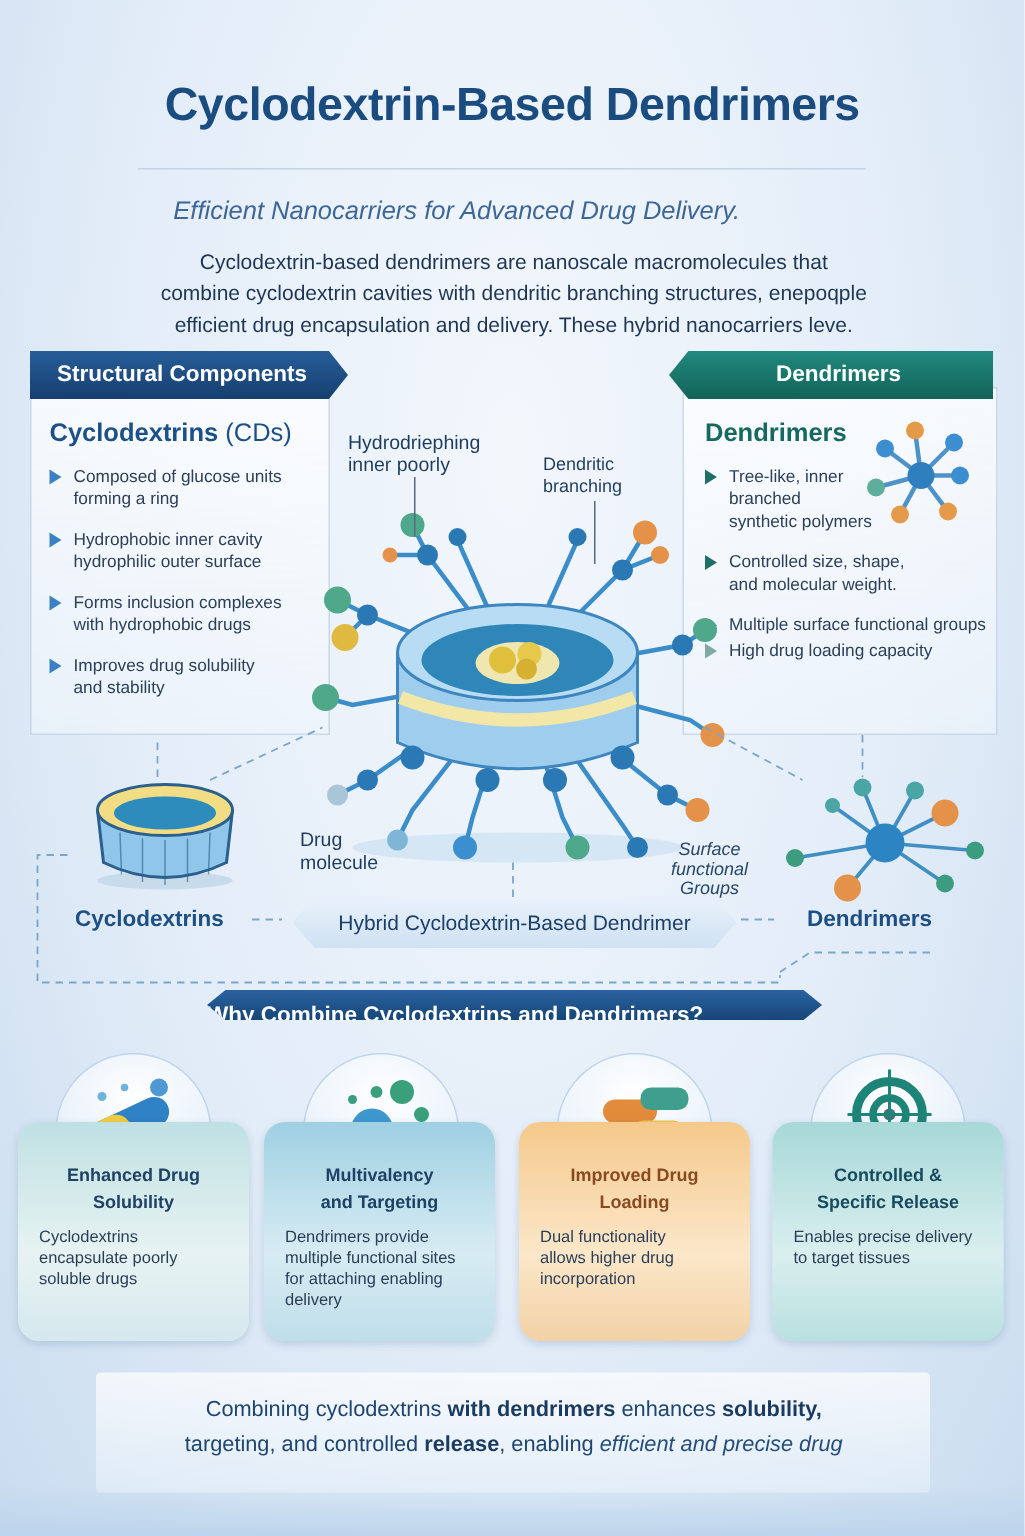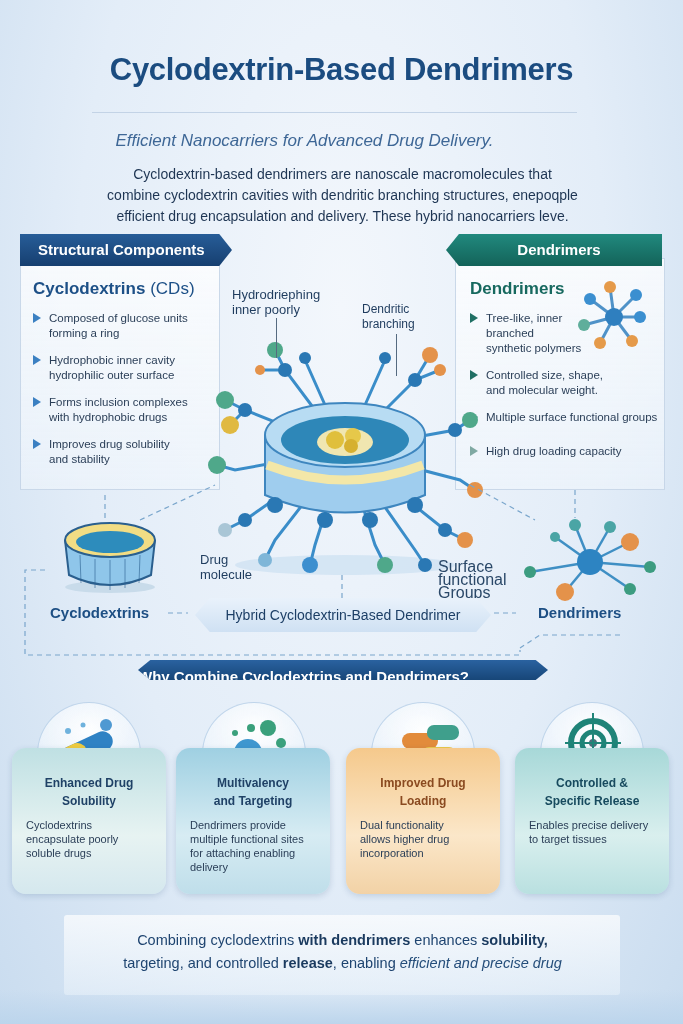--- a/index.html
+++ b/index.html
@@ -61,21 +61,21 @@
   .bullets li .tri {
     position: absolute; left: 0; top: 2px; width: 0; height: 0;
     border-top: 5px solid transparent; border-bottom: 5px solid transparent;
     border-left: 8px solid #3b80c2;
   }
   .bullets.teal li .tri { border-left-color: #1f6f64; }
   .bullets.teal li.dim .tri { border-left-color: #7fa9a3; }
 
   
   .diag-label { font-size: 13px; color: #1f3c5e; line-height: 15px; text-align: left; }
-  .diag-label.small { font-size: 16px; line-height: 13px; color: #2a4868; text-align: left; }
+  .diag-label.small { font-size: 12px; line-height: 13px; color: #2a4868; text-align: center; font-style: italic; }
 
   
   .hybrid-bar {
     top: 598px; left: 195px; width: 296px; height: 34px;
     background: linear-gradient(180deg, #e9f2fb, #cfe1f3);
     clip-path: polygon(5% 0, 95% 0, 100% 50%, 95% 100%, 5% 100%, 0 50%);
     text-align: center; line-height: 34px; font-size: 14px; color: #1d3f66;
   }
   .flow-label { font-size: 15px; color: #1d4f84; font-weight: bold; }
 
@@ -154,21 +154,21 @@
   </div>
 </div>
 <div class="abs ribbon-left">Structural Components</div>
 
 <div class="abs panel panel-right">
   <div style="position:absolute; top:20px; left:14px; width:195px;">
     <div class="panel-heading teal">Dendrimers</div>
     <ul class="bullets teal" style="margin-top:12px;">
       <li><span class="tri"></span><span>Tree-like, inner</span><br><span>branched</span><br><span>synthetic polymers</span></li>
       <li><span class="tri"></span><span>Controlled size, shape,</span><br><span>and molecular weight.</span></li>
-      <li style="margin-bottom:19px;"><span class="tri"></span><span>Multiple surface functional groups</span></li>
+      <li style="margin-bottom:2px;"><span class="tri"></span><span>Multiple surface functional groups</span></li>
       <li class="dim"><span class="tri"></span><span>High drug loading capacity</span></li>
     </ul>
   </div>
 
   <svg style="position:absolute; top:20px; left:120px;" width="75" height="75" viewBox="0 0 75 75">
     <g stroke="#4f92c8" stroke-width="3">
       <line x1="38" y1="38" x2="34" y2="8"></line>
         <line x1="38" y1="38" x2="60" y2="16"></line>
       <line x1="38" y1="38" x2="64" y2="38"></line>
         <line x1="38" y1="38" x2="56" y2="62"></line>

